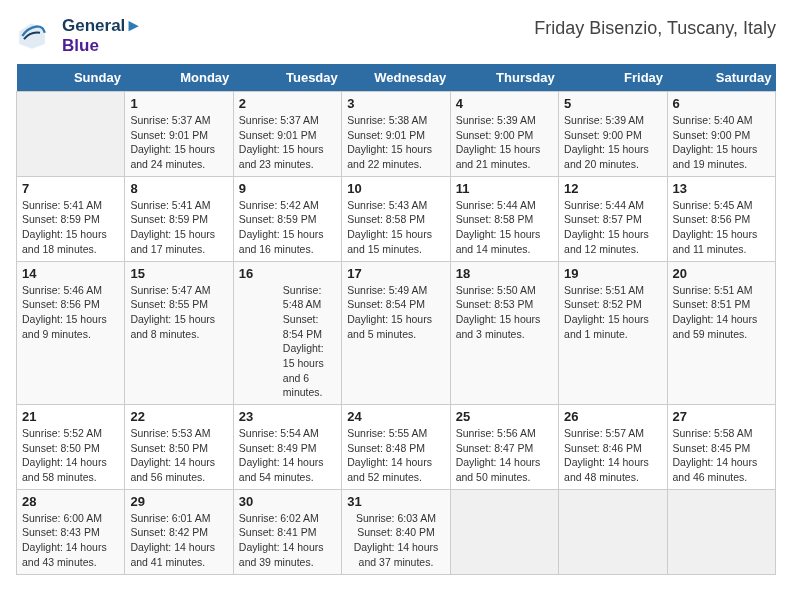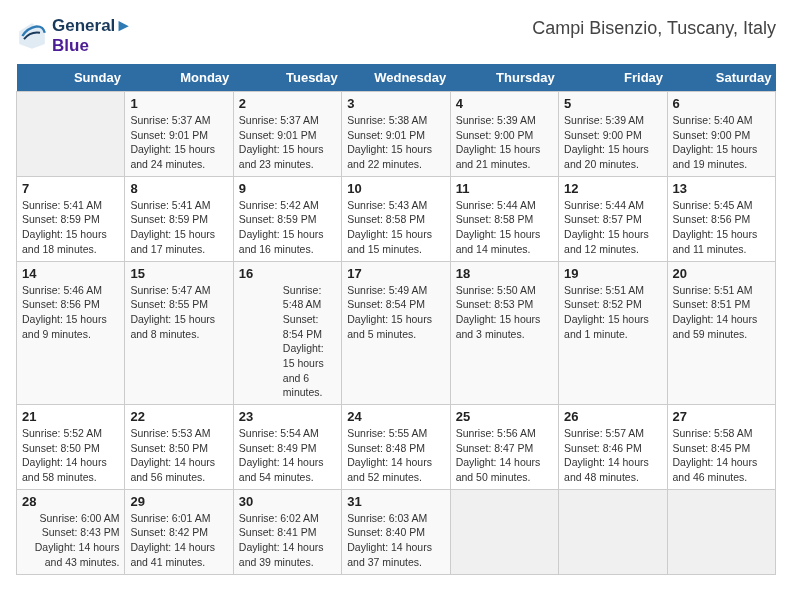--- a/index.html
+++ b/index.html
@@ -12,21 +12,21 @@
     }
     .header-area {
       display: flex;
       justify-content: space-between;
       align-items: flex-start;
       margin-bottom: 8px;
     }
     .logo {
       display: flex;
       align-items: center;
-      gap: 4px;
+      gap: 14px;
     }
     .logo-icon {
       width: 32px;
       height: 32px;
     }
     .title-area {
       text-align: right;
     }
     .main-title {
       font-size: 42px;
@@ -91,21 +91,21 @@
       <polygon points="20,4 36,14 36,30 20,36 4,30 4,14" fill="#2e7ab5" opacity="0.15"></polygon>
       <path d="M8 20 Q14 10 26 8 Q34 8 36 16" stroke="#2e7ab5" stroke-width="3" fill="none"></path>
       <path d="M10 24 Q18 14 30 16" stroke="#1a3a5c" stroke-width="2.5" fill="none"></path>
     </svg>
     <div>
       <div style="font-size:17px;font-weight:bold;color:#1a3a5c;">General<span style="color:#2e7ab5;">►</span></div>
       <div style="font-size:17px;font-weight:bold;color:#4c1d95;">Blue</div>
     </div>
   </div>
   <div class="title-area">
-    <div class="subtitle">Campi Bisenzio, Tuscany, Italy</div>
+    <div class="subtitle">Friday Bisenzio, Tuscany, Italy</div>
   </div>
 </div>
 
 <table>
   <thead>
     <tr>
     <th>Sunday</th>
         <th>Monday</th>
         <th>Tuesday</th>
         <th>Wednesday</th>
@@ -309,42 +309,42 @@
           <span class="day-number">27</span>
           <div class="day-info" style="white-space: pre-line;">Sunrise: 5:58 AM
 Sunset: 8:45 PM
 Daylight: 14 hours
 and 46 minutes.</div>
         </td>
       </tr>
       <tr>
         <td>
           <span class="day-number">28</span>
-          <div class="day-info" style="white-space: pre-line; text-align: right;">Sunrise: 6:00 AM
+          <div class="day-info" style="white-space: pre-line;">Sunrise: 6:00 AM
 Sunset: 8:43 PM
 Daylight: 14 hours
 and 43 minutes.</div>
         </td>
         <td>
           <span class="day-number">29</span>
           <div class="day-info" style="white-space: pre-line;">Sunrise: 6:01 AM
 Sunset: 8:42 PM
 Daylight: 14 hours
 and 41 minutes.</div>
         </td>
         <td>
           <span class="day-number">30</span>
           <div class="day-info" style="white-space: pre-line;">Sunrise: 6:02 AM
 Sunset: 8:41 PM
 Daylight: 14 hours
 and 39 minutes.</div>
         </td>
         <td>
           <span class="day-number">31</span>
-          <div class="day-info" style="white-space: pre-line;">Sunrise: 6:03 AM
+          <div class="day-info" style="white-space: pre-line; text-align: center;">Sunrise: 6:03 AM
 Sunset: 8:40 PM
 Daylight: 14 hours
 and 37 minutes.</div>
         </td>
         <td class="empty-cell"></td>
         <td class="empty-cell"></td>
         <td class="empty-cell"></td>
       </tr>
     </tbody>
 </table>

